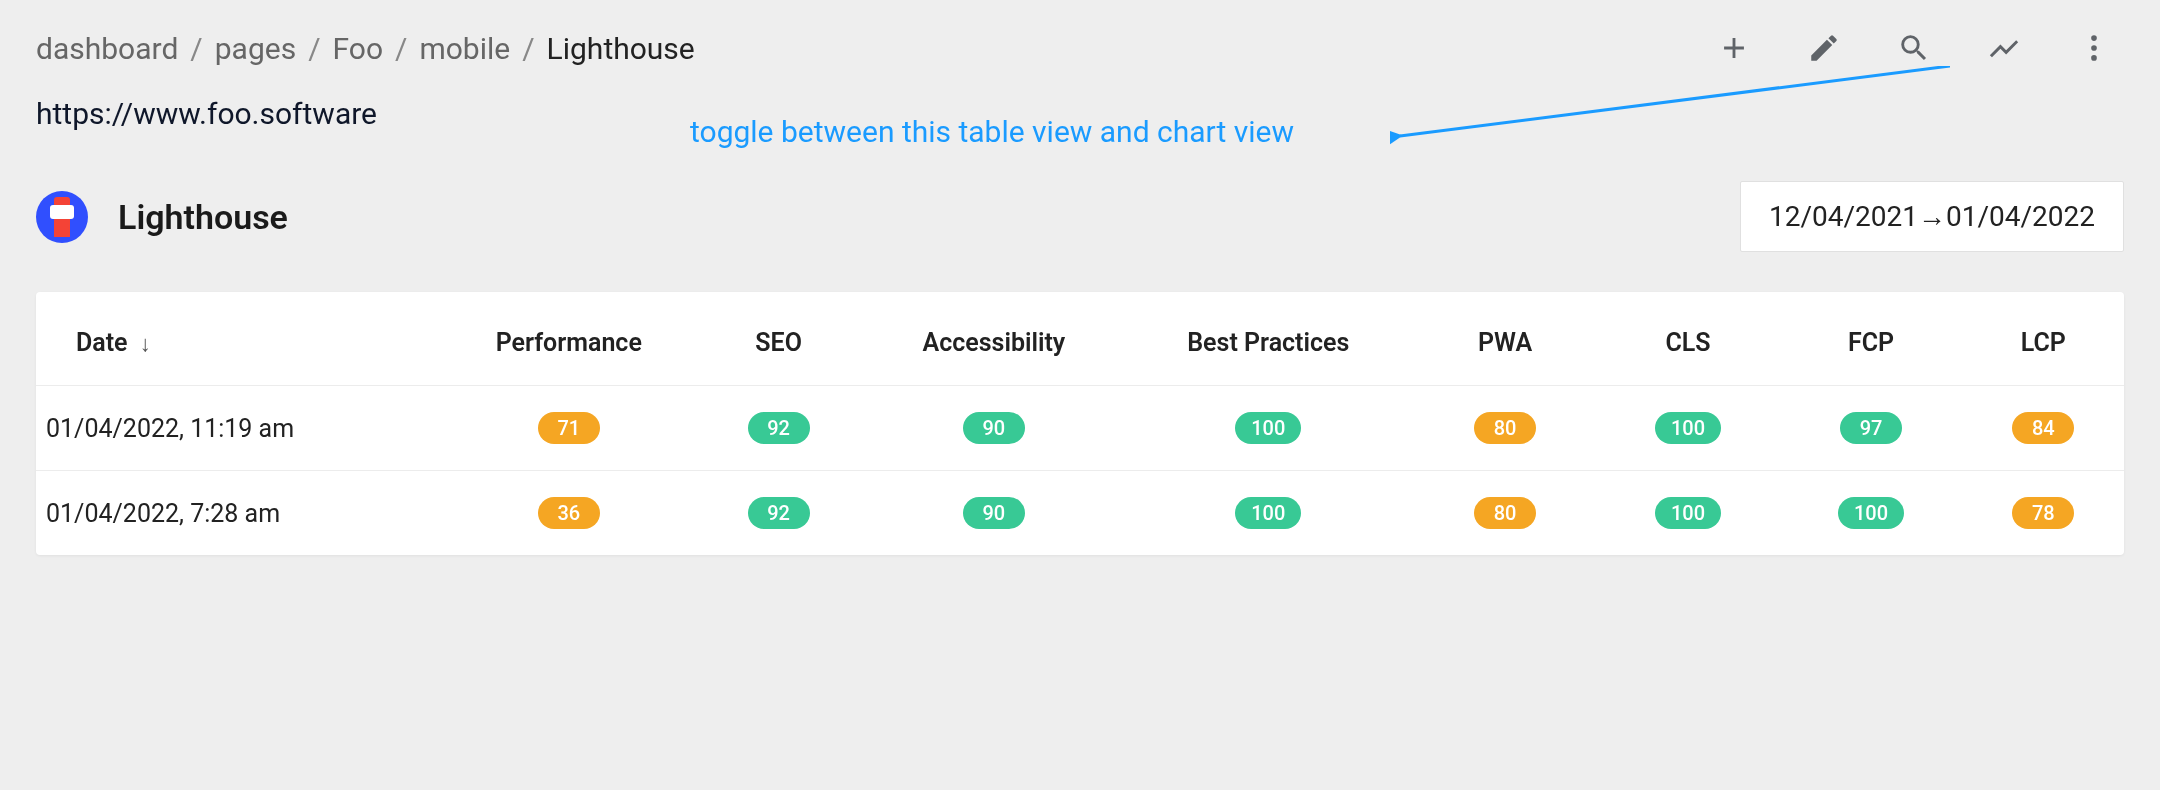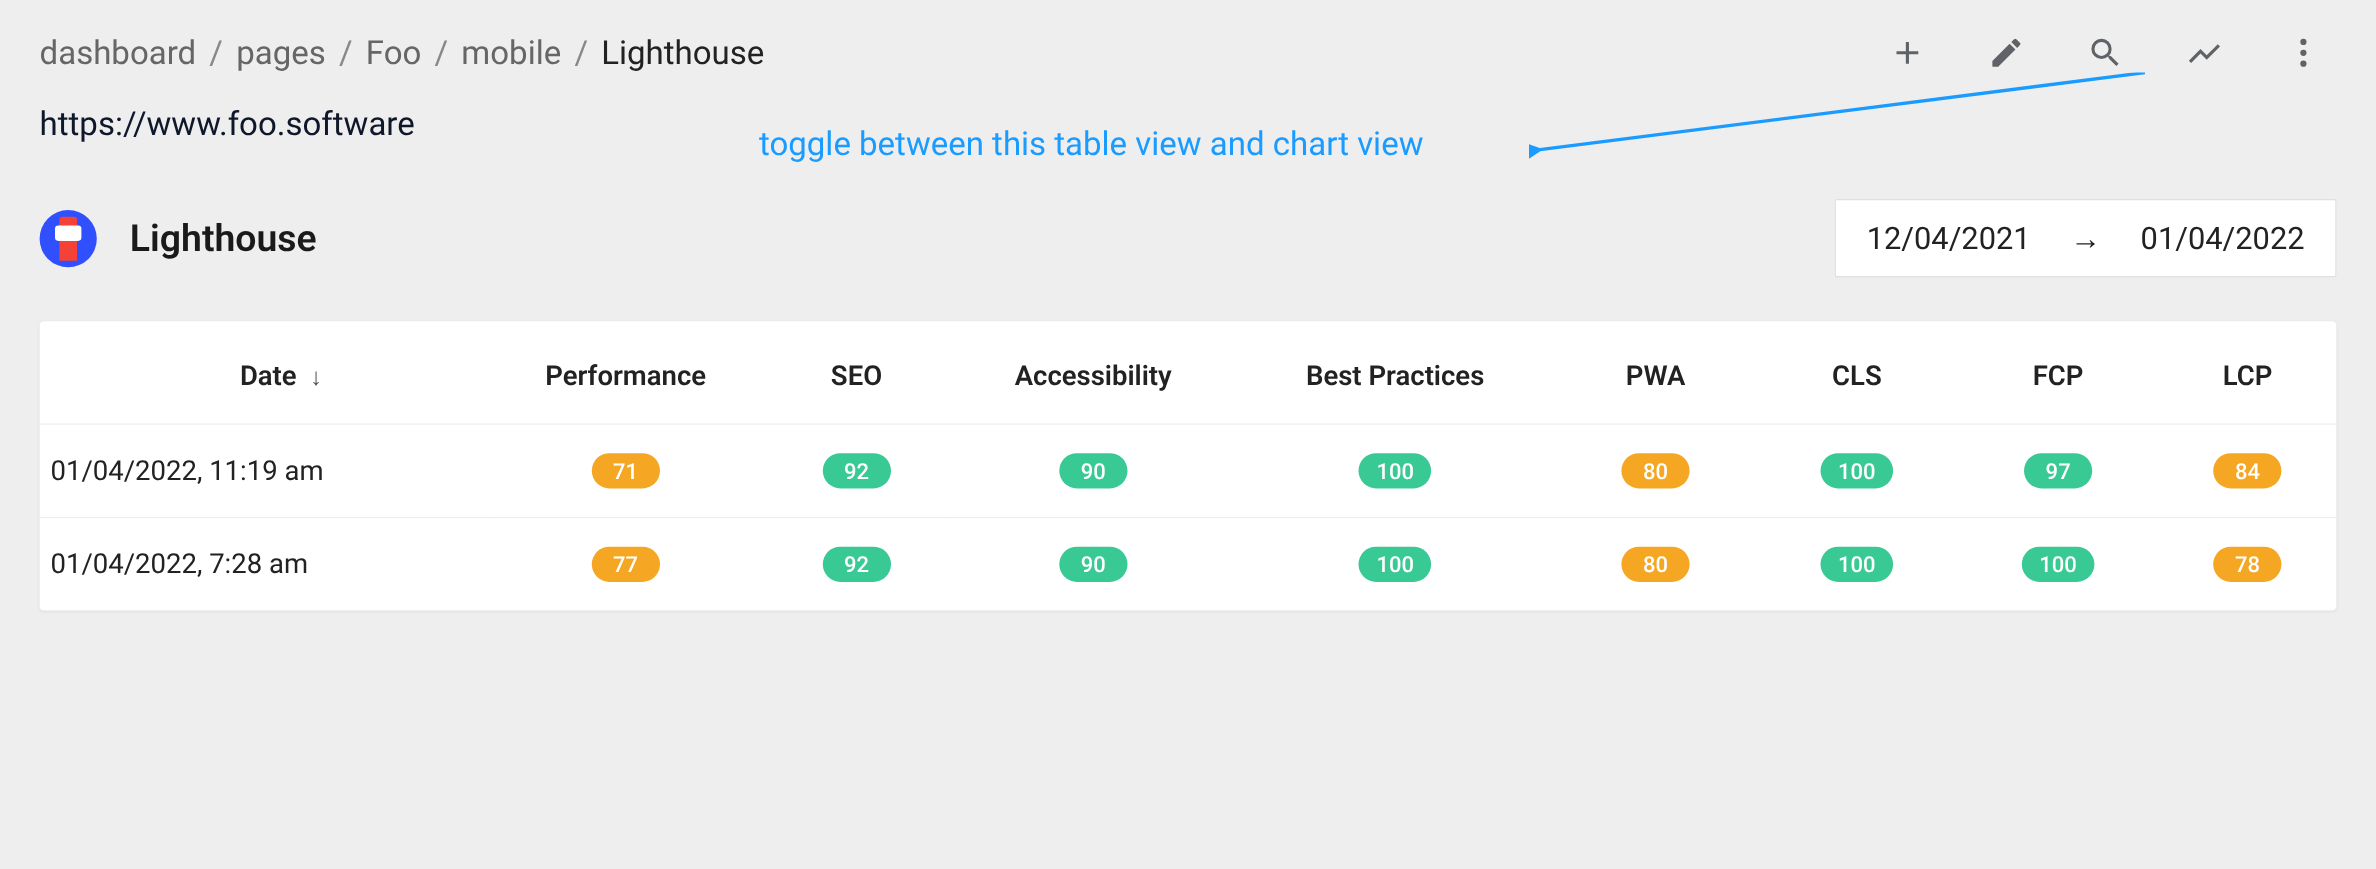--- a/index.html
+++ b/index.html
@@ -113,21 +113,20 @@
     color: #1a1a1a;
   }
 
   .date-range {
     background: #fff;
     border: 1px solid #e0e0e0;
     border-radius: 2px;
     padding: 18px 28px;
     display: flex;
     align-items: center;
-    gap: 36px;
     font-size: 28px;
     color: #222;
   }
   .date-range .arrow {
     font-size: 28px;
     color: #222;
   }
 
   
   .table-card {
@@ -135,21 +134,21 @@
     background: #fff;
     border-radius: 4px;
     box-shadow: 0 1px 3px rgba(0,0,0,0.06);
     overflow: hidden;
   }
   table {
     width: 100%;
     border-collapse: collapse;
   }
   thead th {
-    text-align: center;
+    text-align: left;
     font-size: 25px;
     font-weight: 600;
     color: #222;
     padding: 36px 10px 28px 10px;
     white-space: nowrap;
   }
   thead th:first-child { padding-left: 40px; }
   thead th.center { text-align: center; }
   thead .sort-arrow { margin-left: 6px; color: #555; font-size: 22px; }
 
@@ -283,21 +282,21 @@
           <td class="center"><span class="pill green">92</span></td>
           <td class="center"><span class="pill green">90</span></td>
           <td class="center"><span class="pill green">100</span></td>
           <td class="center"><span class="pill orange">80</span></td>
           <td class="center"><span class="pill green">100</span></td>
           <td class="center"><span class="pill green">97</span></td>
           <td class="center"><span class="pill orange">84</span></td>
         </tr>
         <tr>
           <td>01/04/2022, 7:28 am</td>
-          <td class="center"><span class="pill orange">77</span></td>
+          <td class="center"><span class="pill orange">36</span></td>
           <td class="center"><span class="pill green">92</span></td>
           <td class="center"><span class="pill green">90</span></td>
           <td class="center"><span class="pill green">100</span></td>
           <td class="center"><span class="pill orange">80</span></td>
           <td class="center"><span class="pill green">100</span></td>
           <td class="center"><span class="pill green">100</span></td>
           <td class="center"><span class="pill orange">78</span></td>
         </tr>
       </tbody>
   </table>

